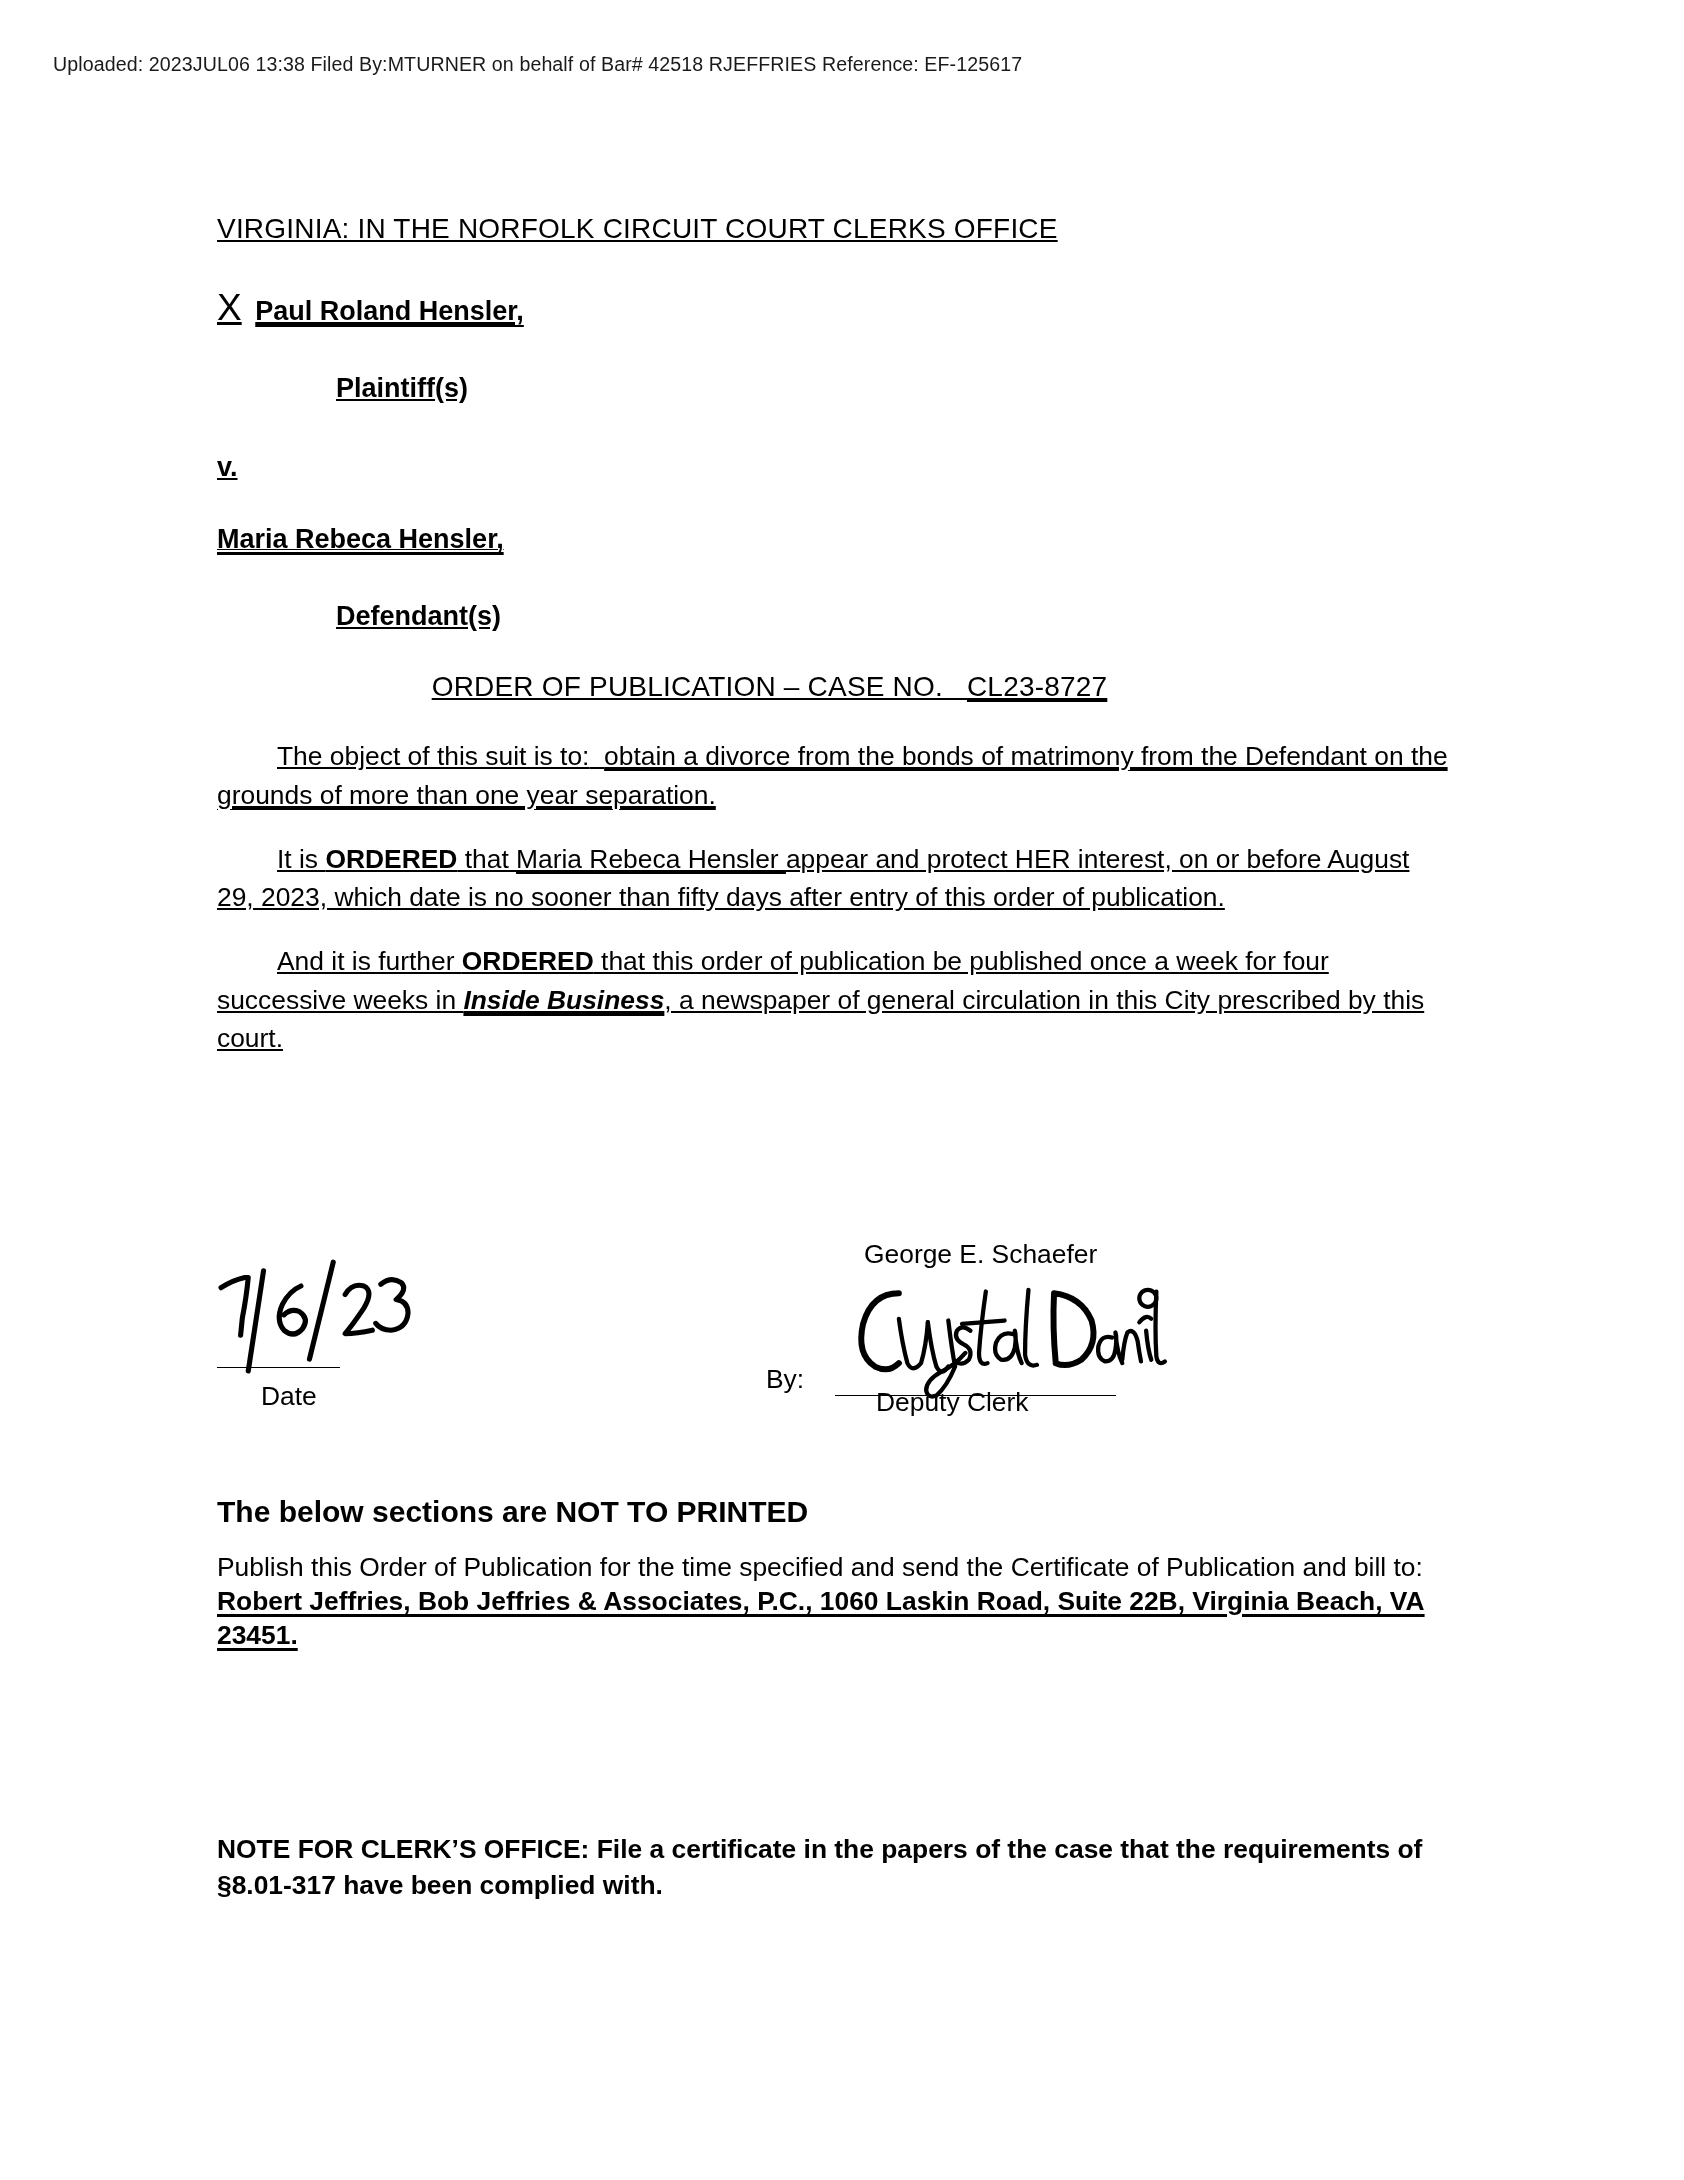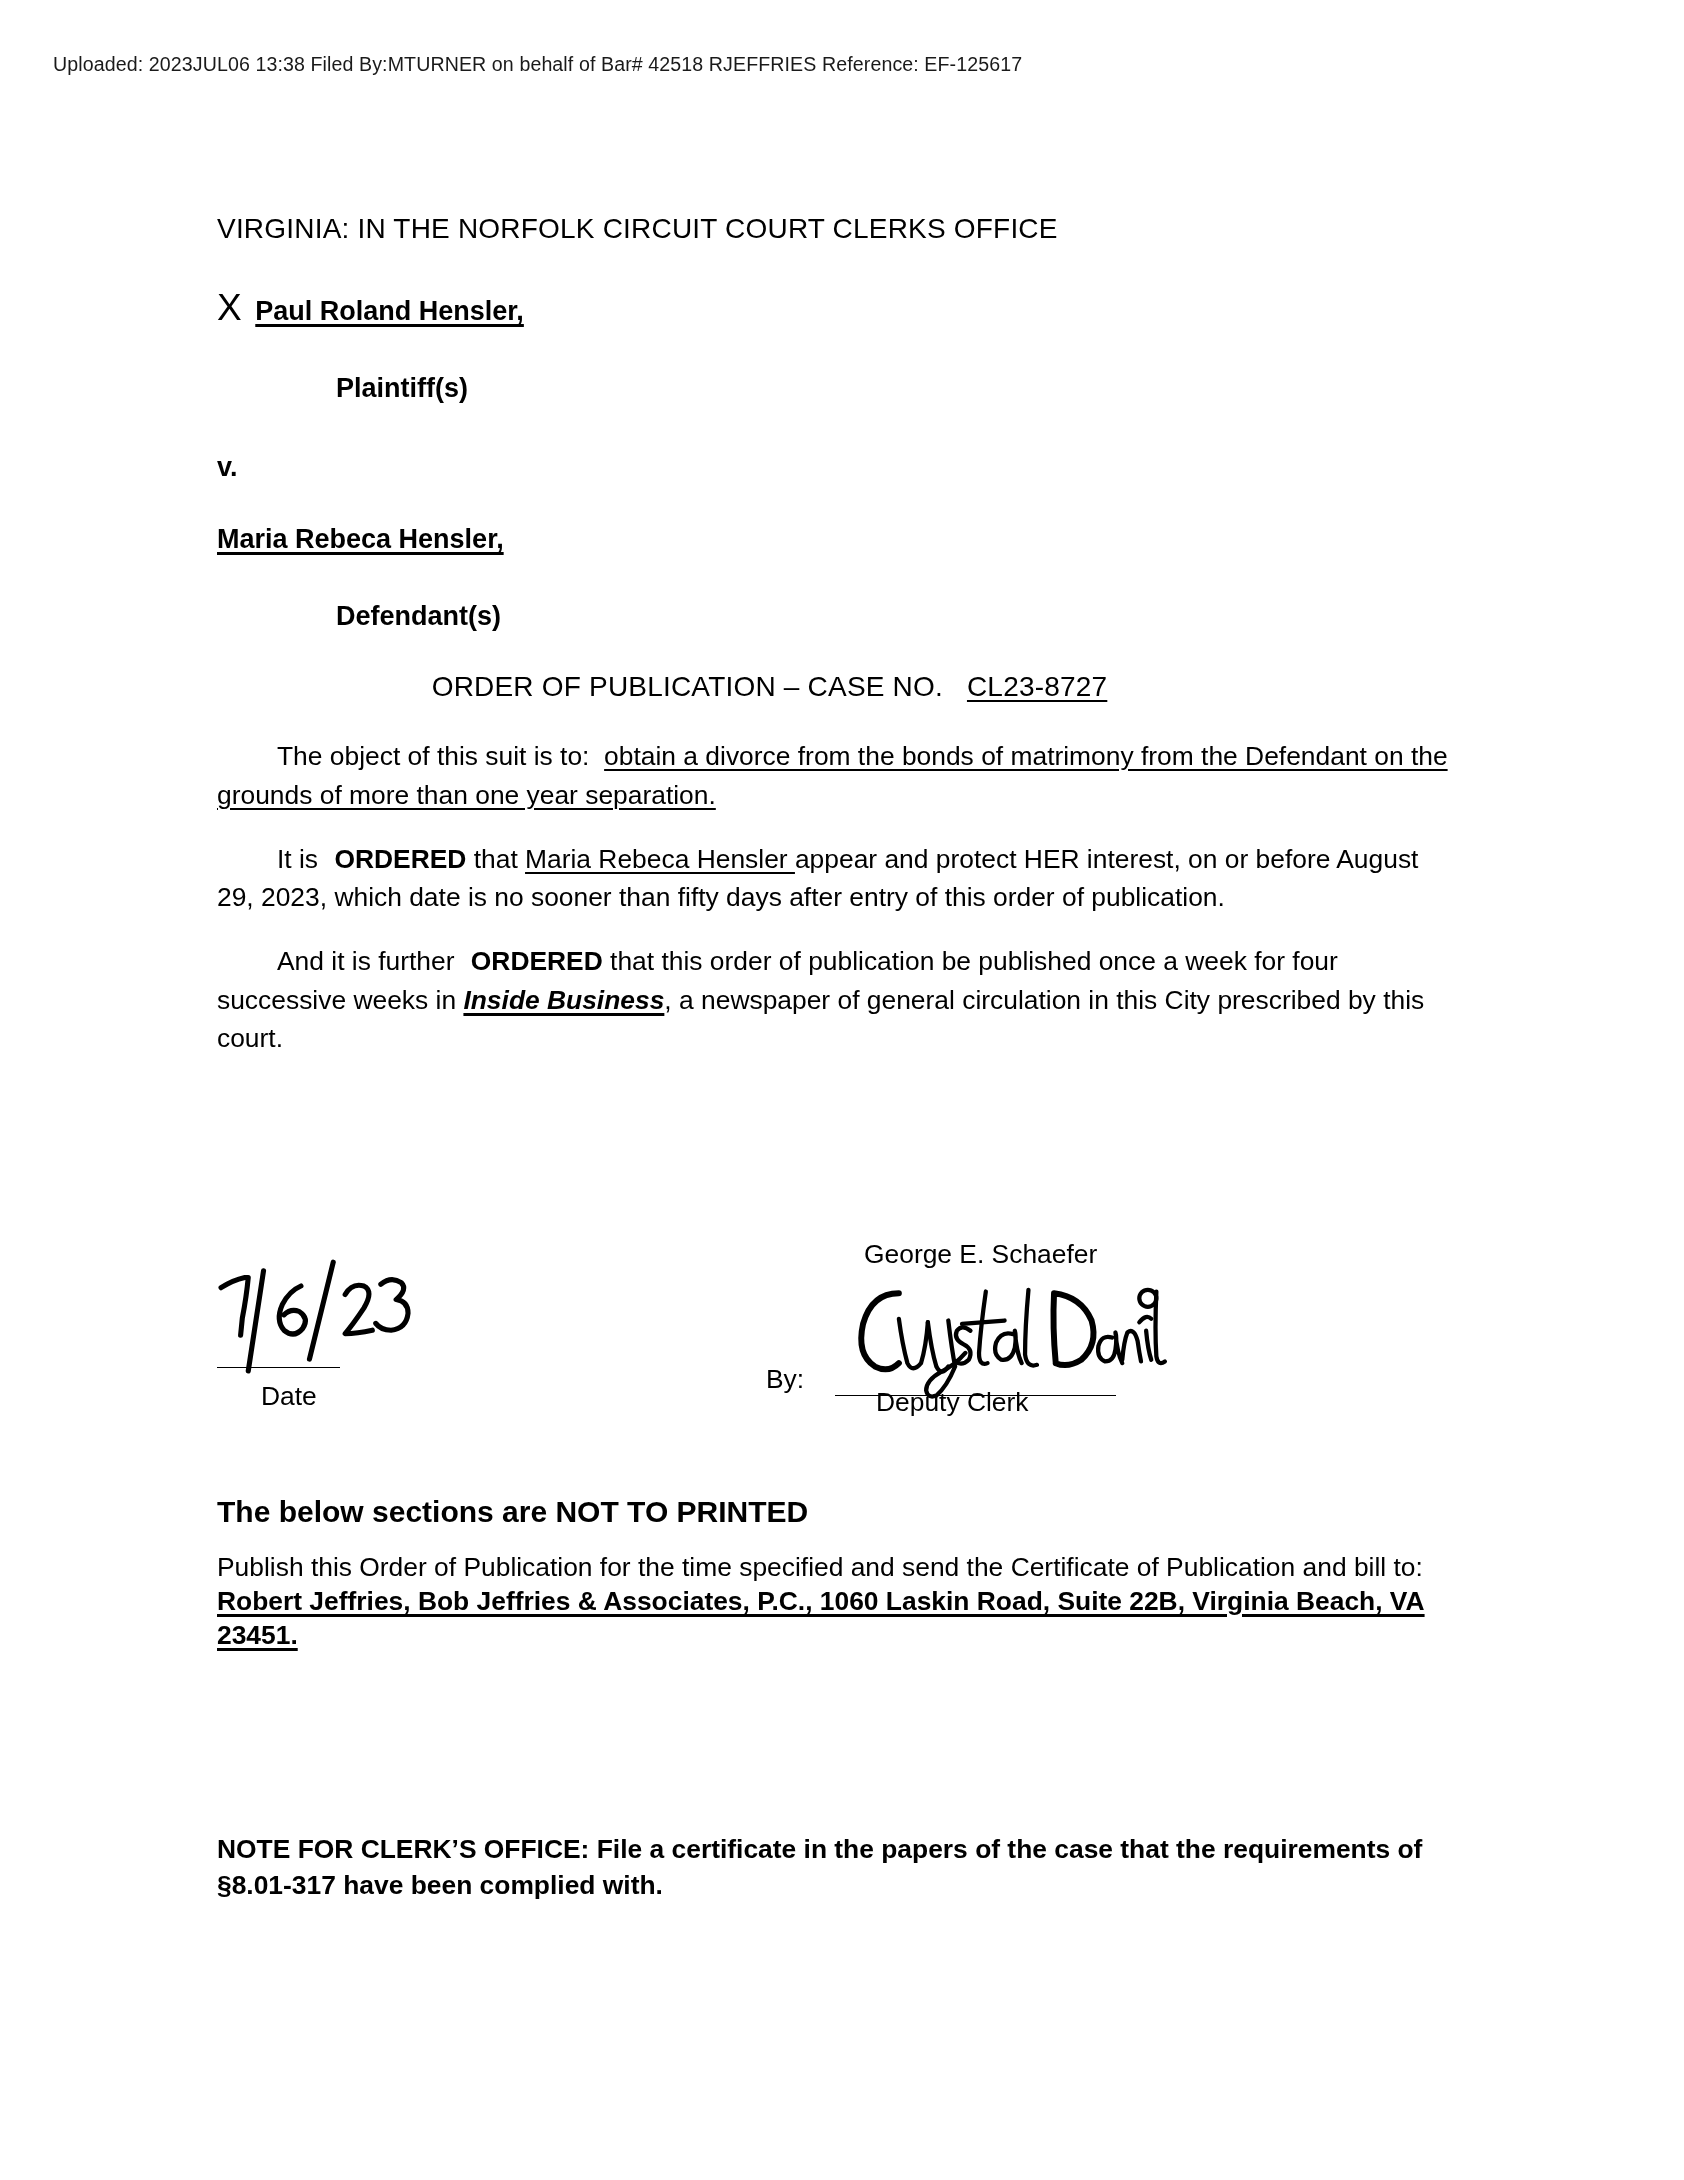--- a/index.html
+++ b/index.html
@@ -31,20 +31,21 @@
     white-space: nowrap;
     color: #1a1a1a;
   }
 
   
   .doc-body {
     position: absolute;
     left: 217px;
     top: 213px;
     width: 1233px;
+    text-decoration: underline;
   }
 
   .line-court {
     font-size: 28px;
     letter-spacing: 0.2px;
     margin: 0 0 44px 0;
     white-space: nowrap;
   }
 
   .party-line {
@@ -105,21 +106,21 @@
   }
 
   .para {
     font-size: 26.4px;
     line-height: 1.46;
     margin: 0 0 25.6px 0;
     text-indent: 60px;
   }
 
   .u  { text-decoration: underline; text-underline-offset: 4.3px; text-decoration-thickness: 1.7px; }
-  .b  { font-weight: bold; margin-left: 9px; }
+  .b  { font-weight: bold; }
   .biu{ font-weight: bold; font-style: italic; text-decoration: underline; text-underline-offset: 4.3px; text-decoration-thickness: 2.6px;}
   .bu { font-weight: bold; text-decoration: underline; text-underline-offset: 4.3px; text-decoration-thickness: 2.6px;}
 
   
   .sig-area {
     position: absolute;
     left: 217px;
     top: 1239px;
     width: 1233px;
     height: 213px;

